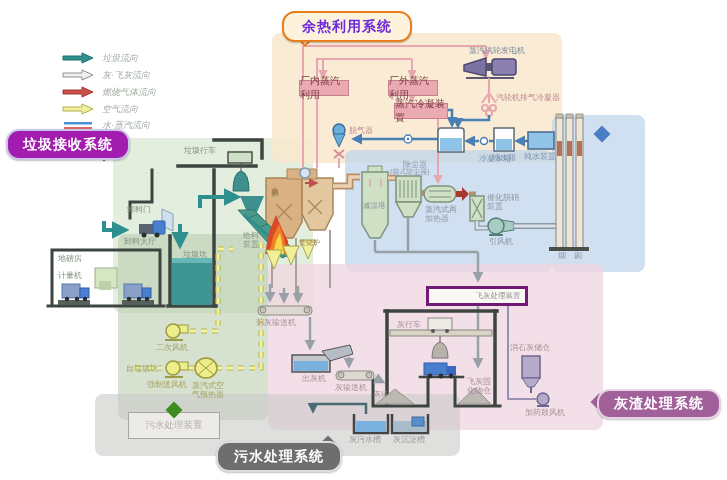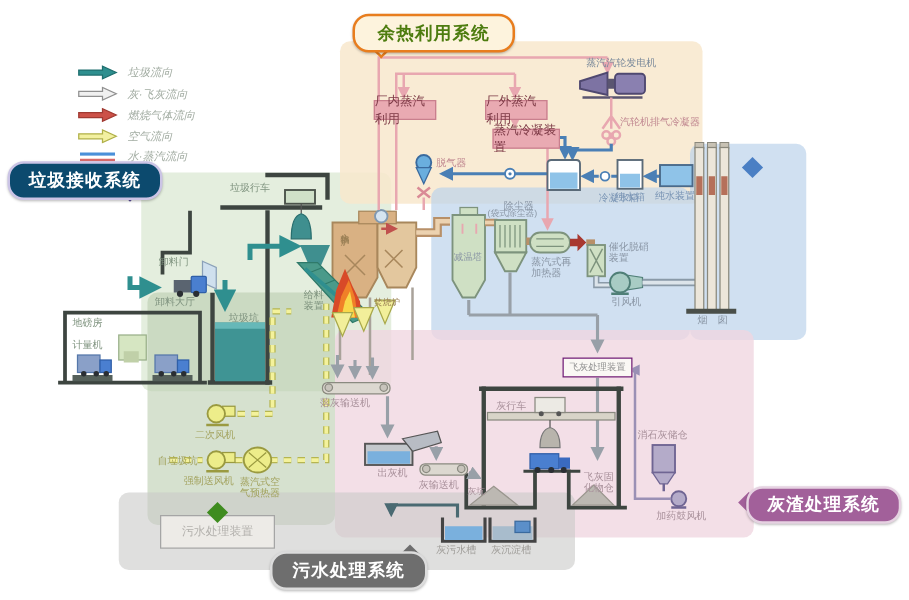--- a/index.html
+++ b/index.html
@@ -357,21 +357,21 @@
 
   <div class="pbox" style="left:299px;top:80px;width:48px;height:14px;">
       <span>厂内蒸汽利用</span>
     </div>
   <div class="pbox" style="left:388px;top:80px;width:48px;height:14px;">
       <span>厂外蒸汽利用</span>
     </div>
   <div class="pbox" style="left:394px;top:103px;width:52px;height:14px;">
       <span>蒸汽冷凝装置</span>
     </div>
-  <div class="wbox" style="left:450px;top:286px;width:54px;height:14px;background:#faf8f4;border:1px solid #701a75;color:#8f8f8f;font-size:7.5px;">
+  <div class="wbox" style="left:426px;top:286px;width:54px;height:14px;background:#faf8f4;border:3px solid #701a75;color:#8f8f8f;font-size:7.5px;padding-left:42px;">
       <span>飞灰处理装置</span>
     </div>
   <div class="wbox" style="left:128px;top:412px;width:90px;height:25px;background:#edebe7;border:1.5px solid #a5a5a5;color:#b3b1ad;font-size:9.5px;">
       <span>污水处理装置</span>
     </div>
 
   <div class="lbl c-rec" style="left:184px;top:146px;">垃圾行车</div>
   <div class="lbl c-rec" style="left:127px;top:205px;">卸料门</div>
   <div class="lbl c-rec" style="left:124px;top:237px;">卸料大厅</div>
   <div class="lbl c-rec" style="left:183px;top:250px;">垃圾坑</div>
@@ -407,26 +407,26 @@
   <div class="lbl c-ash" style="left:510px;top:343px;">消石灰储仓</div>
   <div class="lbl c-ash" style="left:525px;top:408px;">加药鼓风机</div>
   <div class="lbl c-ash" style="left:256px;top:318px;">落灰输送机</div>
   <div class="lbl c-ash" style="left:302px;top:374px;">出灰机</div>
   <div class="lbl c-ash" style="left:335px;top:383px;">灰输送机</div>
 
   <div class="lbl c-sew" style="left:349px;top:435px;">灰污水槽</div>
   <div class="lbl c-sew" style="left:393px;top:435px;">灰沉淀槽</div>
 
   <span class="tail" style="left:98px;top:147px;background:#5c4e9e;"></span>
-  <div class="bubble" style="left:6px;top:129px;width:120px;height:27px;background:#0c4a6e;border:2px solid #cbc4e6;">
+  <div class="bubble" style="left:6px;top:129px;width:120px;height:27px;background:#a21caf;border:2px solid #cbc4e6;">
     <span>垃圾接收系统</span>
     </div>
 
   <span class="tail" style="left:298px;top:30px;background:#fdf3dd;border-bottom:2px solid #e87d1e;border-right:2px solid #e87d1e;"></span>
-  <div class="bubble" style="left:282px;top:11px;width:126px;height:27px;background:#fdf3dd;border:2px solid #e87d1e;color:#4d7c0f;">
+  <div class="bubble" style="left:282px;top:11px;width:126px;height:27px;background:#fdf3dd;border:2px solid #e87d1e;color:#6d28d9;">
     <span>余热利用系统</span>
     </div>
 
   <span class="tail" style="left:596px;top:128px;background:#4a7fc4;"></span>
 
   <span class="tail" style="left:168px;top:404px;background:#3f8c1f;"></span>
 
   <span class="tail" style="left:322px;top:438px;background:#6e6e6e;"></span>
   <div class="bubble" style="left:216px;top:441px;width:122px;height:27px;background:#6e6e6e;border:2px solid #dcdcdc;">
     <span>污水处理系统</span>

